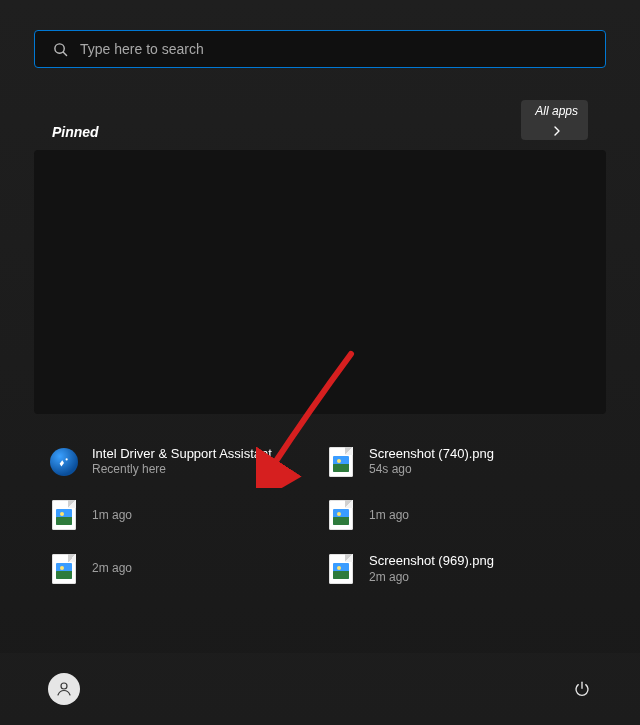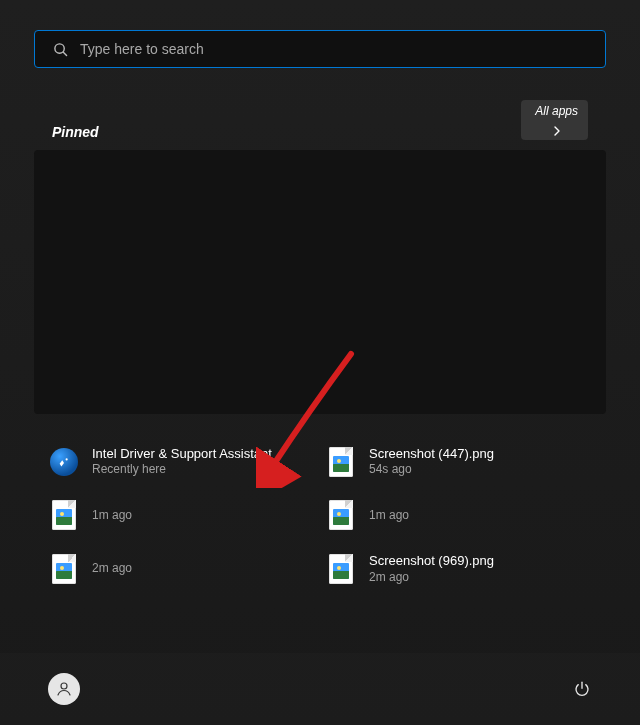--- a/index.html
+++ b/index.html
@@ -234,21 +234,21 @@
         </div>
       </div>
 
       <div class="rec-item">
         <div class="rec-icon">
           <div class="file-icon">
               <div class="file-thumb"></div>
             </div>
         </div>
         <div class="rec-text">
-          <span class="rec-title">Screenshot (447).png</span>
+          <span class="rec-title">Screenshot (740).png</span>
           <span class="rec-sub">54s ago</span>
         </div>
       </div>
 
       <div class="rec-item">
         <div class="rec-icon">
           <div class="file-icon">
               <div class="file-thumb"></div>
             </div>
         </div>

